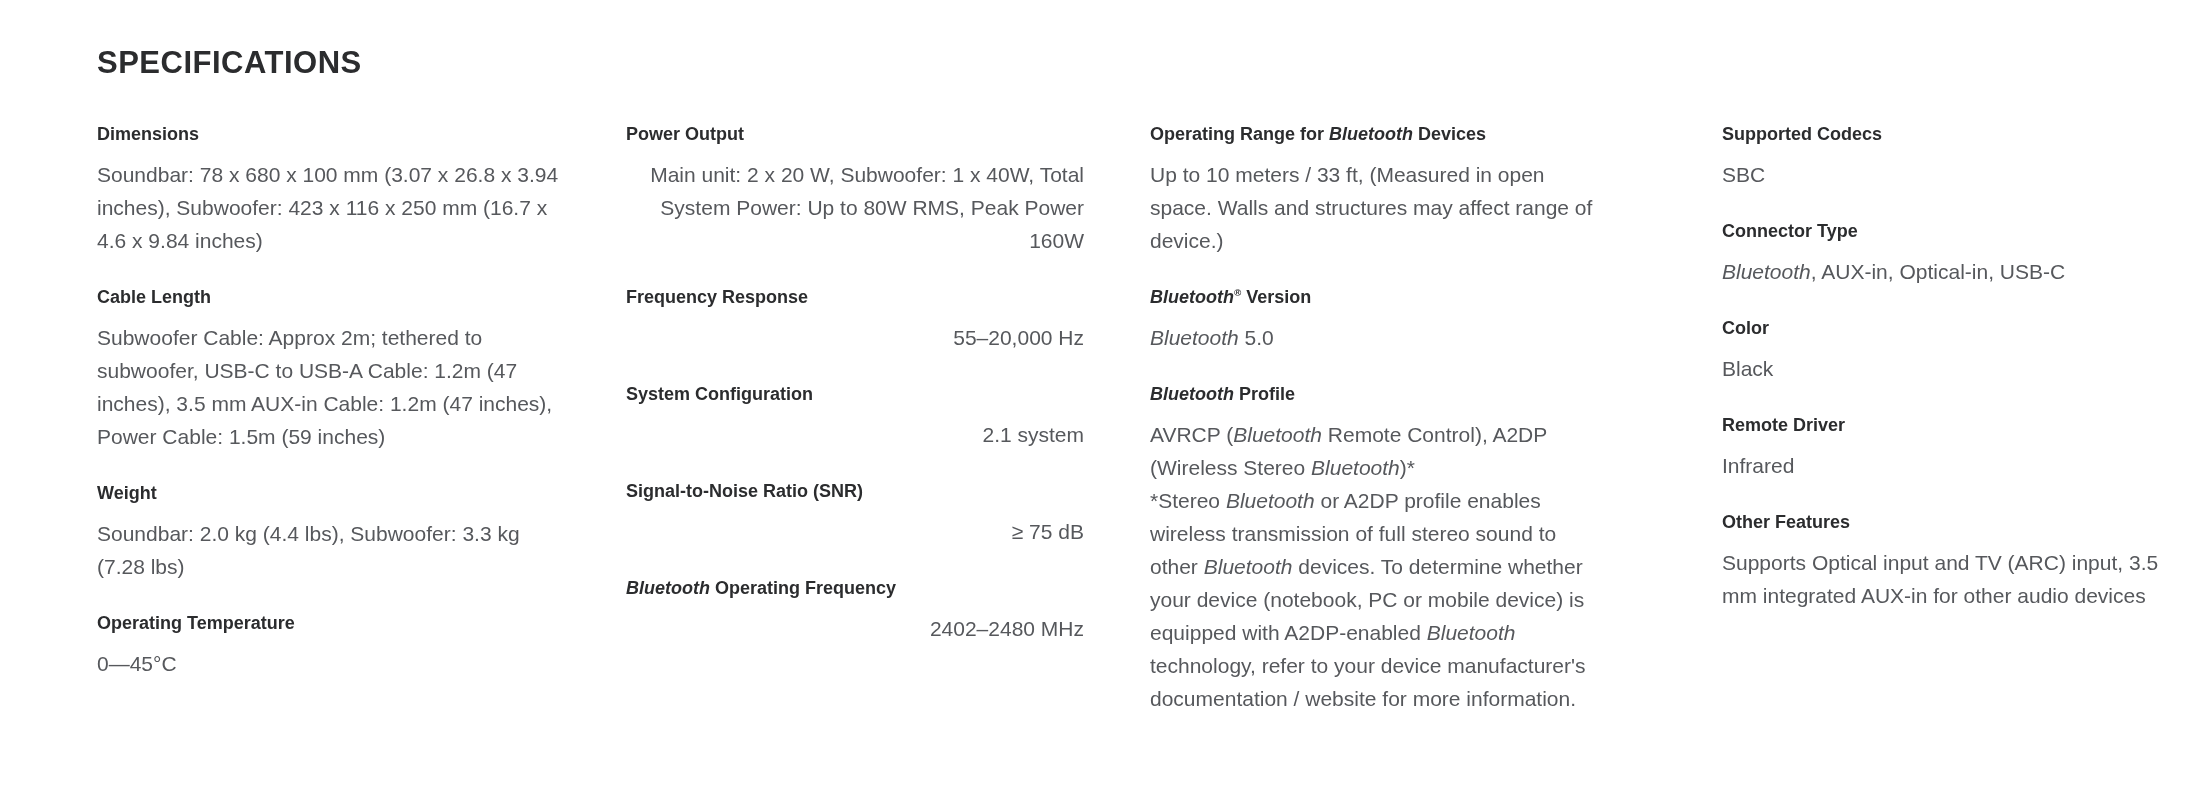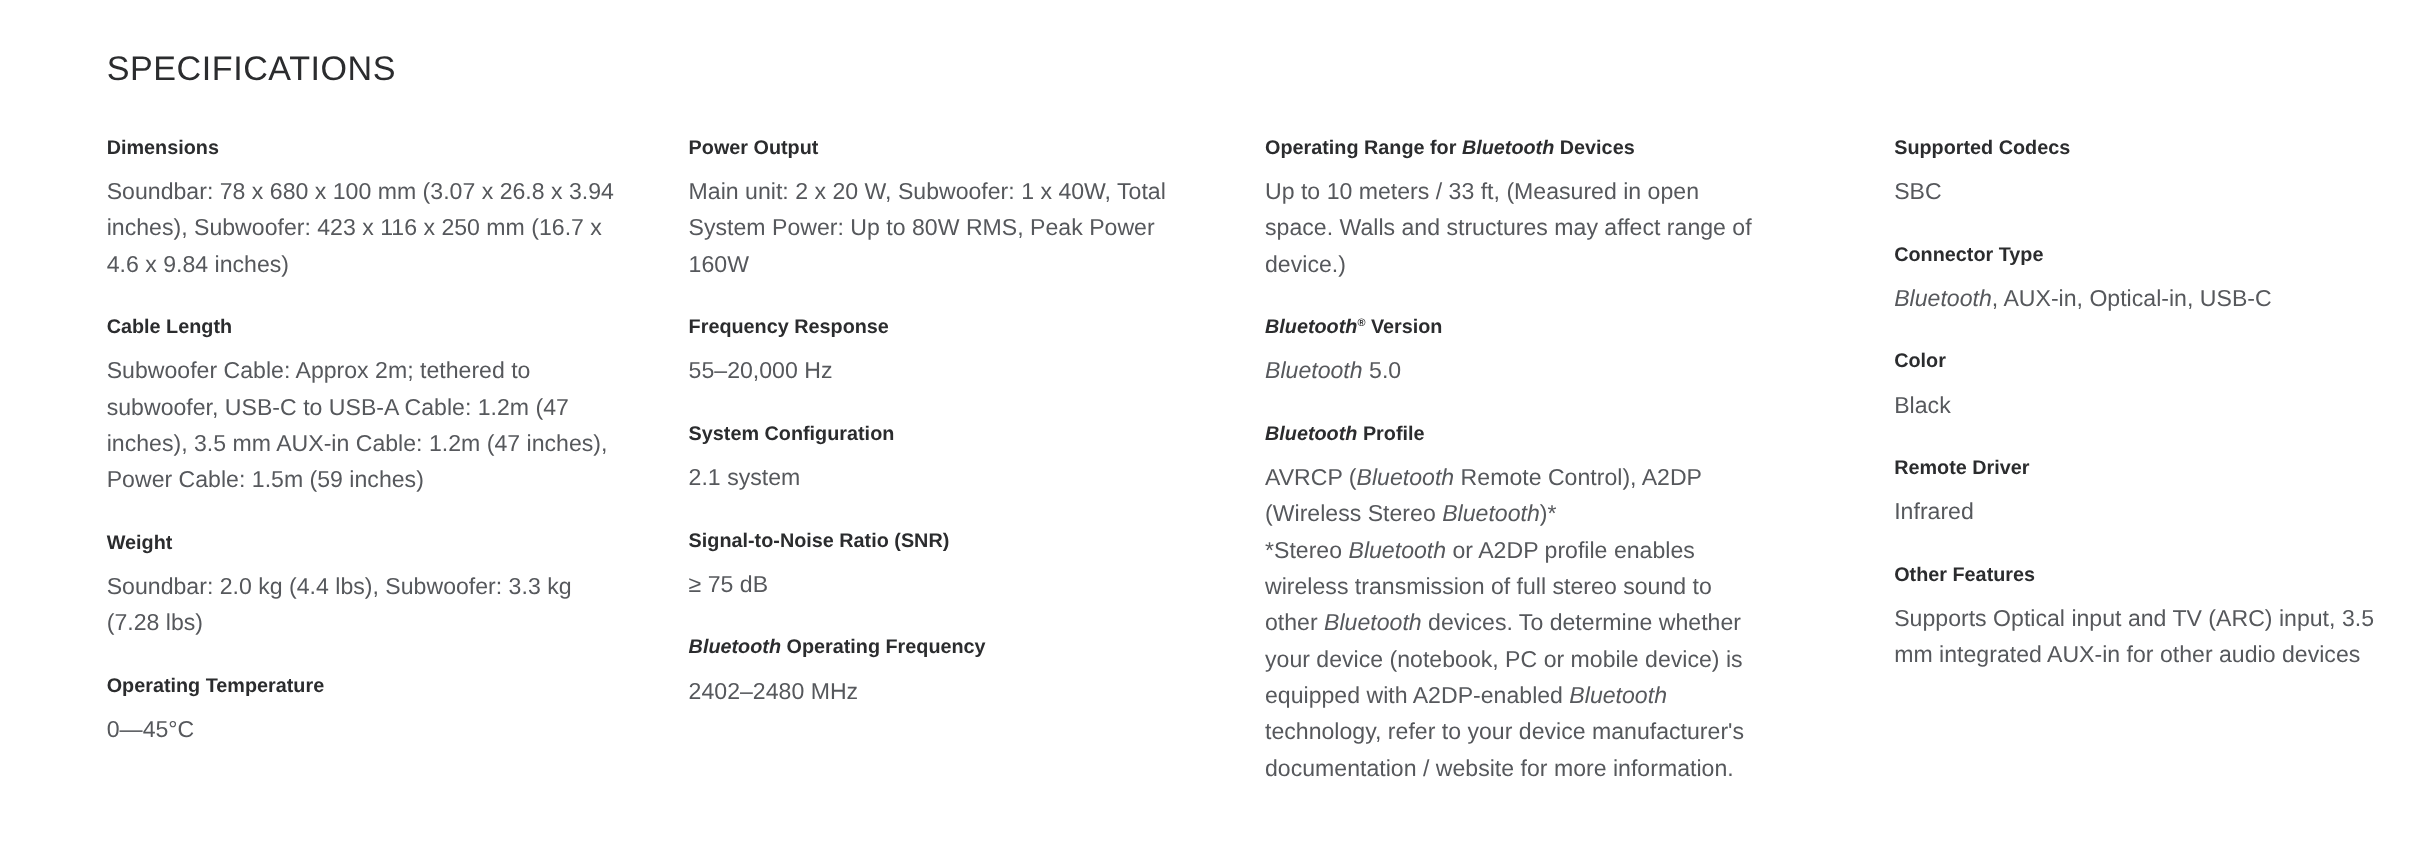--- a/index.html
+++ b/index.html
@@ -10,41 +10,41 @@
   *{box-sizing:border-box;}
   html,body{margin:0;padding:0;}
   body{
     width:2200px;height:788px;overflow:hidden;
     background:var(--bg-color);
     font-family:"Liberation Sans","DejaVu Sans",sans-serif;
     -webkit-font-smoothing:antialiased;
   }
   .wrap{padding:44px 0 0 97px;}
   .page-title{
-    font-size:31px;font-weight:400;letter-spacing:0.5px;
+    font-size:31px;font-weight:700;letter-spacing:0.5px;
     color:var(--heading-color);
     line-height:38px;margin:0 0 36px 0;
   }
   .spec-grid{
     display:grid;
     grid-template-columns:463px 458px 506px 460px;
     column-gap:66px;
     align-items:start;
   }
   .spec-item{margin-bottom:24px;}
   .spec-label{
     font-size:18px;font-weight:700;color:var(--heading-color);
     line-height:33px;margin-bottom:7px;
   }
   .spec-value{
     font-size:21px;font-weight:400;color:var(--body-color);
     line-height:33px;
   }
   .spec-column:nth-child(1) .spec-value{max-width:463px;}
-  .spec-column:nth-child(2) .spec-value{max-width:470px;}
+  .spec-column:nth-child(2) .spec-value{max-width:470px;text-align:right;}
   .spec-column:nth-child(3) .spec-value{max-width:455px;}
   .spec-column:nth-child(4) .spec-value{max-width:440px;}
   em{font-style:italic;}
   sup{font-size:0.55em;line-height:0;vertical-align:super;}
 </style>
 </head>
 <body>
 
 <div class="wrap">
   <h2 class="page-title">SPECIFICATIONS</h2>

